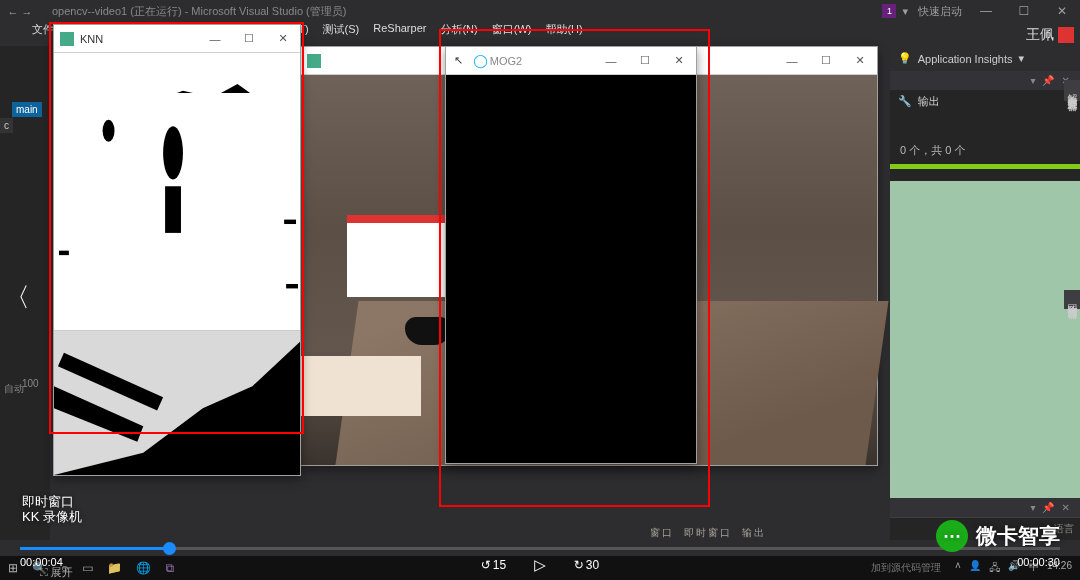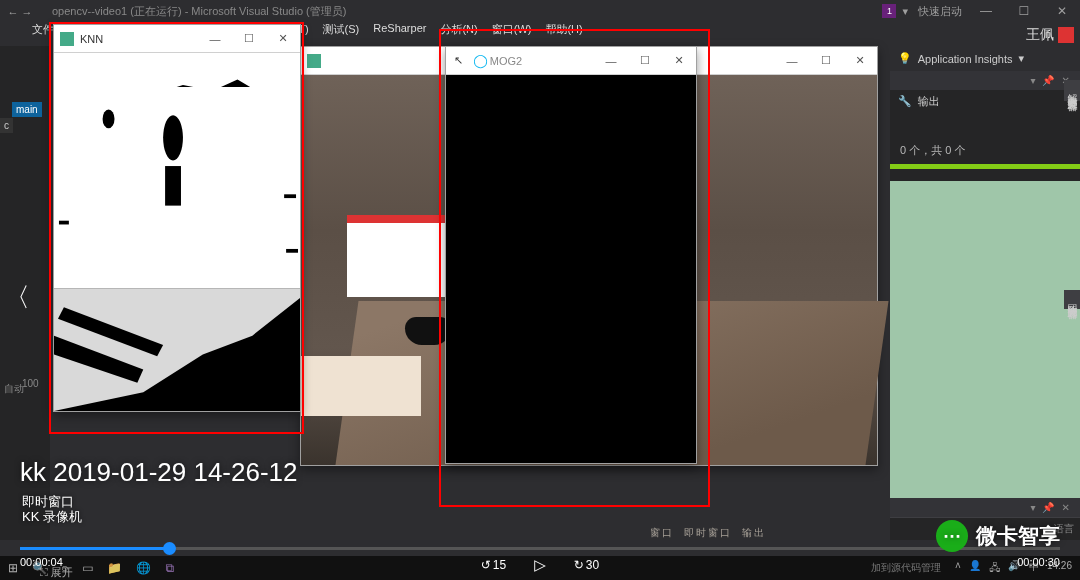--- a/index.html
+++ b/index.html
@@ -120,21 +120,21 @@
   }
   .child-window .titlebar .spacer { flex: 1; }
   .child-window .titlebar .btn {
     width: 34px; height: 100%;
     display: flex; align-items: center; justify-content: center;
     font-size: 11px; color: #555;
   }
   .child-window .content { position: absolute; top: 28px; left: 0; right: 0; bottom: 0; }
 
   
-  .knn-window { left: 53px; top: 24px; width: 248px; height: 388px; z-index: 30; }
+  .knn-window { left: 53px; top: 24px; width: 248px; height: 452px; z-index: 30; }
   .knn-window .content { background: #000; }
   .knn-window .content svg { width: 100%; height: 100%; display: block; }
 
   
   .mog2-window { left: 445px; top: 46px; width: 252px; height: 418px; z-index: 30; }
   .mog2-window .titlebar .icon2 { color:#0db7f0; font-size:13px; margin-left:10px; }
   .mog2-window .content { background: #000; }
 
   
   .frame-window { left: 300px; top: 46px; width: 578px; height: 420px; z-index: 10; }
@@ -394,21 +394,20 @@
   <div class="viewbar">
     <span>窗口</span>
     <span>即时窗口</span>
     <span>输出</span>
   </div>
 </div>
 
 <div class="overlay">
   <div class="nav-arrow left">〈</div>
 
-  <div class="caption">kk 2019-01-29 14-26-12</div>
   <div class="subcaption">
     <div>即时窗口</div>
     <div>KK 录像机</div>
   </div>
 
   <div class="progress">
     <div class="fill"></div>
     <div class="handle"></div>
   </div>
   <div class="time-l">00:00:04</div>

